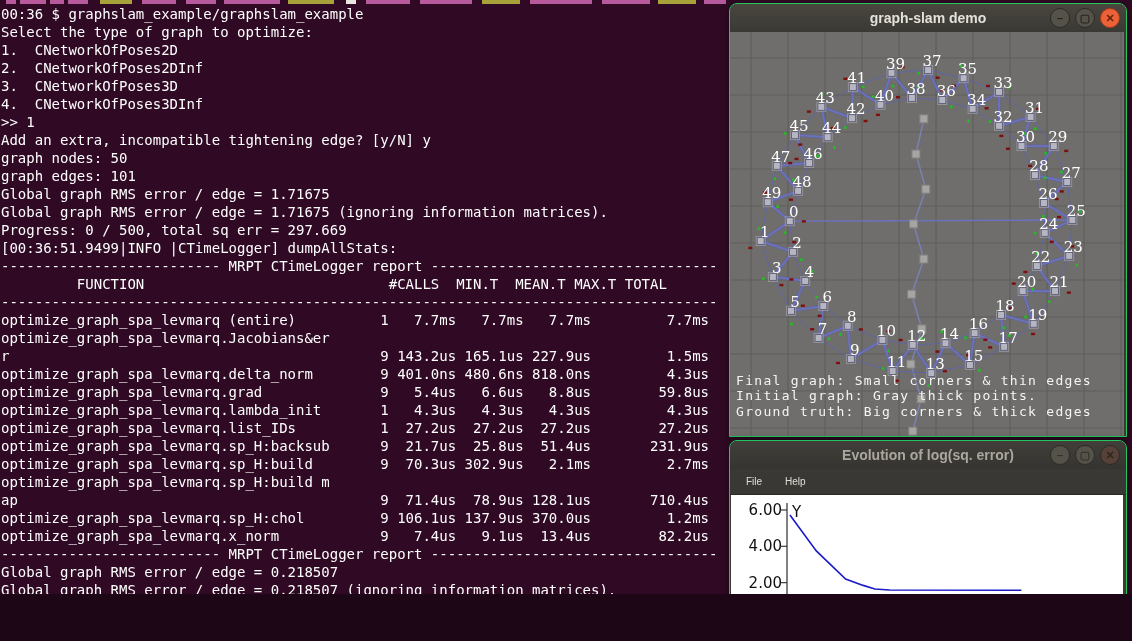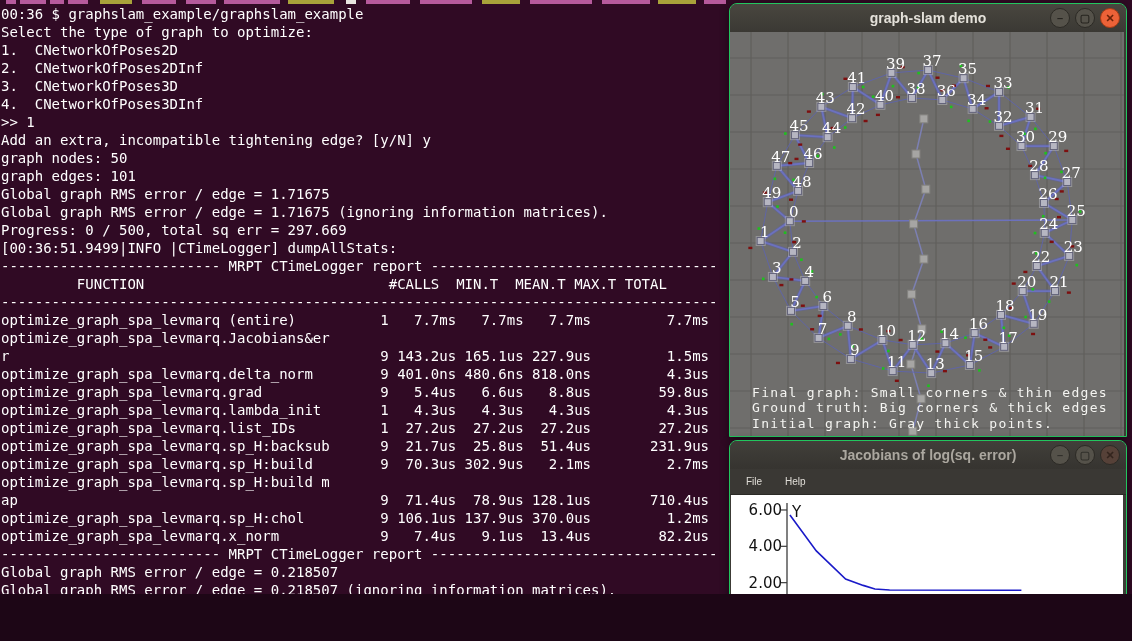--- a/index.html
+++ b/index.html
@@ -21,22 +21,22 @@
   .titlebar.inactive{background:linear-gradient(#413f3a,#363430);color:#aba79f;}
   .tb-btns{position:absolute;right:6px;top:4px;display:flex;gap:5px;}
   .tb-btn{width:20px;height:20px;border-radius:50%;background:#55524a;border:1px solid #2c2a25;
           color:#26241f;font:bold 11px/18px "Liberation Sans",sans-serif;text-align:center;box-sizing:border-box;}
   .tb-btn.close{background:#ec6238;border-color:#a63c16;color:#6b2208;}
   .inactive .tb-btn{background:#45439e6;color:#31302b;border-color:#2c2a25;}
   .inactive .tb-btn.close{background:#564138;color:#33241d;border-color:#2c2a25;}
   
   .g-canvas{position:relative;width:394px;height:404px;background:#6f6e6c;overflow:hidden;}
   .g-canvas svg{position:absolute;left:0;top:0;}
-  .g-overlay{position:absolute;left:6px;bottom:5px;color:#f4f4f1;
-             font:13px/15.5px "DejaVu Sans Mono",monospace;letter-spacing:1.3px;white-space:pre;margin-left:16px;}
+  .g-overlay{position:absolute;left:6px;bottom:17px;color:#f4f4f1;
+             font:13px/15.5px "DejaVu Sans Mono",monospace;letter-spacing:1.3px;white-space:pre;}
   
   .menubar{height:25px;background:#3a3834;border-bottom:1px solid #2b2a26;
            font-family:"Liberation Sans",sans-serif;font-size:10px;color:#e0ddd7;line-height:25px;}
   .menubar span{margin-left:12px;padding:0 4px;}
   .plot-area{position:relative;width:392px;height:142px;background:#ffffff;margin:0 1px;}
 </style>
 </head>
 <body>
 
 <div class="screen">
@@ -512,27 +512,27 @@
           <text x="126.86800000000001" y="51.056000000000004" fill="#ffffff" text-anchor="middle" font-family="&quot;DejaVu Serif&quot;,serif" font-size="15px">41</text>
           <text x="126.08" y="82.164" fill="#ffffff" text-anchor="middle" font-family="&quot;DejaVu Serif&quot;,serif" font-size="15px">42</text>
           <text x="95.348" y="70.852" fill="#ffffff" text-anchor="middle" font-family="&quot;DejaVu Serif&quot;,serif" font-size="15px">43</text>
           <text x="101.652" y="101.152" fill="#ffffff" text-anchor="middle" font-family="&quot;DejaVu Serif&quot;,serif" font-size="15px">44</text>
           <text x="68.94999999999999" y="99.132" fill="#ffffff" text-anchor="middle" font-family="&quot;DejaVu Serif&quot;,serif" font-size="15px">45</text>
           <text x="83.13400000000001" y="127.008" fill="#ffffff" text-anchor="middle" font-family="&quot;DejaVu Serif&quot;,serif" font-size="15px">46</text>
           <text x="50.826" y="129.836" fill="#ffffff" text-anchor="middle" font-family="&quot;DejaVu Serif&quot;,serif" font-size="15px">47</text>
           <text x="72.102" y="154.884" fill="#ffffff" text-anchor="middle" font-family="&quot;DejaVu Serif&quot;,serif" font-size="15px">48</text>
           <text x="41.763999999999996" y="166.196" fill="#ffffff" text-anchor="middle" font-family="&quot;DejaVu Serif&quot;,serif" font-size="15px">49</text>
         </svg>
-      <div class="g-overlay" id="g-overlay"><div>Final graph: Small corners &amp; thin edges</div><div>Ground truth: Big corners &amp; thick edges</div><div>Initial graph: Gray thick points.</div></div>
+      <div class="g-overlay" id="g-overlay"><div>Final graph: Small corners &amp; thin edges</div><div>Initial graph: Gray thick points.</div><div>Ground truth: Big corners &amp; thick edges</div></div>
     </div>
   </div>
 
   <div class="win" style="left:729px;top:440px;width:396px;height:210px;">
     <div class="titlebar inactive">
-      <span>Jacobians of log(sq. error)</span>
+      <span>Evolution of log(sq. error)</span>
       <div class="tb-btns">
           <div class="tb-btn">–</div>
           <div class="tb-btn">▢</div>
           <div class="tb-btn close">✕</div>
         </div>
     </div>
     <div class="menubar">
       <span>File</span>
       <span>Help</span>
     </div>

